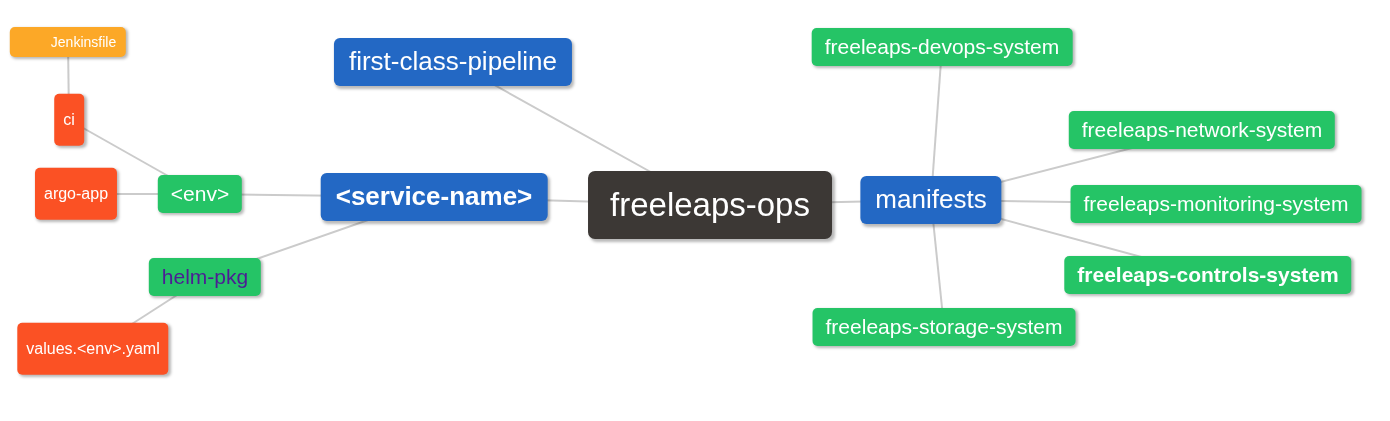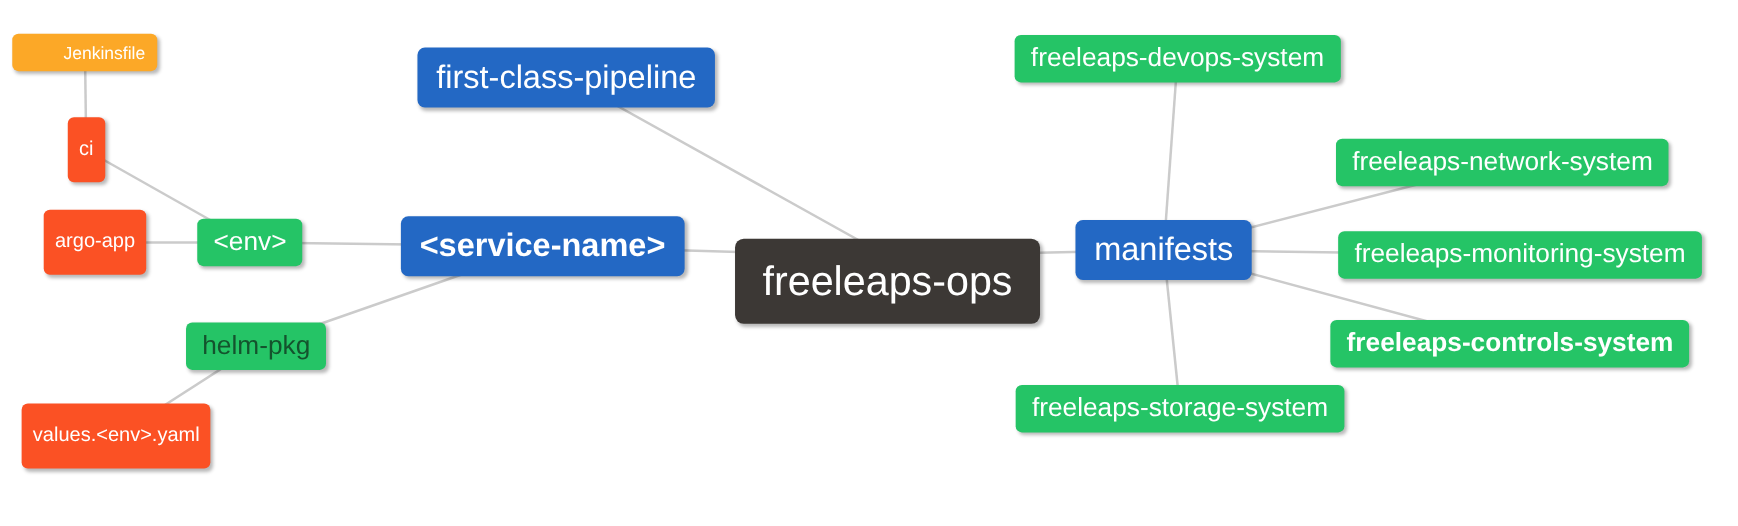--- a/index.html
+++ b/index.html
@@ -27,21 +27,21 @@
     transform: translate(-50%, -50%);
     color: #ffffff;
     border-radius: 6px;
     white-space: nowrap;
     text-align: center;
     line-height: 1.15;
     cursor: pointer;
     box-shadow: 2px 2px 3px rgba(0,0,0,0.28);
     user-select: none;
   }
-  .lv-root   { font-size: 33px; padding: 15px 22px; border-radius: 7px; margin-top: 20px; }
+  .lv-root   { font-size: 33px; padding: 15px 22px; border-radius: 7px; }
   .lv-branch { font-size: 26px; padding: 9px 15px;  border-radius: 6px; }
   .lv-green  { font-size: 21px; padding: 7px 13px;  border-radius: 5px; }
   .lv-red    { font-size: 16px; padding: 17px 9px;   border-radius: 5px; }
   .lv-orange { font-size: 14px; padding: 7px 10px;  border-radius: 5px; }
 </style>
 </head>
 <body>
 
 <div class="stage" style="width: 1390px; height: 421px; background: rgb(255, 255, 255);">
   <svg class="edge-layer" xmlns="http://www.w3.org/2000/svg" viewBox="0 0 1390 421">
@@ -58,21 +58,21 @@
       <line x1="931" y1="200" x2="1202" y2="130" stroke="#cbcbcb" stroke-width="2"></line>
       <line x1="931" y1="200" x2="1216" y2="204" stroke="#cbcbcb" stroke-width="2"></line>
       <line x1="931" y1="200" x2="1208" y2="275" stroke="#cbcbcb" stroke-width="2"></line>
       <line x1="931" y1="200" x2="944" y2="327" stroke="#cbcbcb" stroke-width="2"></line>
     </svg>
 <div class="node lv-root" style="left: 710px; top: 205px; background: rgb(60, 56, 53); color: rgb(255, 255, 255);">freeleaps-ops</div>
     <div class="node lv-branch" style="left: 453px; top: 62px; background: rgb(35, 104, 196); color: rgb(255, 255, 255);">first-class-pipeline</div>
     <div class="node lv-branch" style="left: 434px; top: 197px; background: rgb(35, 104, 196); color: rgb(255, 255, 255); font-weight: bold;">&lt;service-name&gt;</div>
     <div class="node lv-branch" style="left: 931px; top: 200px; background: rgb(35, 104, 196); color: rgb(255, 255, 255);">manifests</div>
     <div class="node lv-green" style="left: 200px; top: 194px; background: rgb(37, 196, 102); color: rgb(255, 255, 255); text-align: center;">&lt;env&gt;</div>
-    <div class="node lv-green" style="left: 205px; top: 277px; background: rgb(37, 196, 102); color: #14532d;">helm-pkg</div>
+    <div class="node lv-green" style="left: 205px; top: 277px; background: rgb(37, 196, 102); color: #4c1d95;">helm-pkg</div>
     <div class="node lv-red" style="left: 69px; top: 120px; background: rgb(251, 81, 36); color: rgb(255, 255, 255);">ci</div>
     <div class="node lv-red" style="left: 76px; top: 194px; background: rgb(251, 81, 36); color: rgb(255, 255, 255);">argo-app</div>
     <div class="node lv-red" style="left: 93px; top: 349px; background: rgb(251, 81, 36); color: rgb(255, 255, 255);">values.&lt;env&gt;.yaml</div>
     <div class="node lv-orange" style="left: 68px; top: 42px; background: rgb(252, 168, 39); color: rgb(255, 255, 255); padding-left: 41px;">Jenkinsfile</div>
     <div class="node lv-green" style="left: 942px; top: 47px; background: rgb(37, 196, 102); color: rgb(255, 255, 255);">freeleaps-devops-system</div>
     <div class="node lv-green" style="left: 1202px; top: 130px; background: rgb(37, 196, 102); color: rgb(255, 255, 255);">freeleaps-network-system</div>
     <div class="node lv-green" style="left: 1216px; top: 204px; background: rgb(37, 196, 102); color: rgb(255, 255, 255);">freeleaps-monitoring-system</div>
     <div class="node lv-green" style="left: 1208px; top: 275px; background: rgb(37, 196, 102); color: rgb(255, 255, 255); font-weight: bold;">freeleaps-controls-system</div>
     <div class="node lv-green" style="left: 944px; top: 327px; background: rgb(37, 196, 102); color: rgb(255, 255, 255);">freeleaps-storage-system</div>
   </div>

